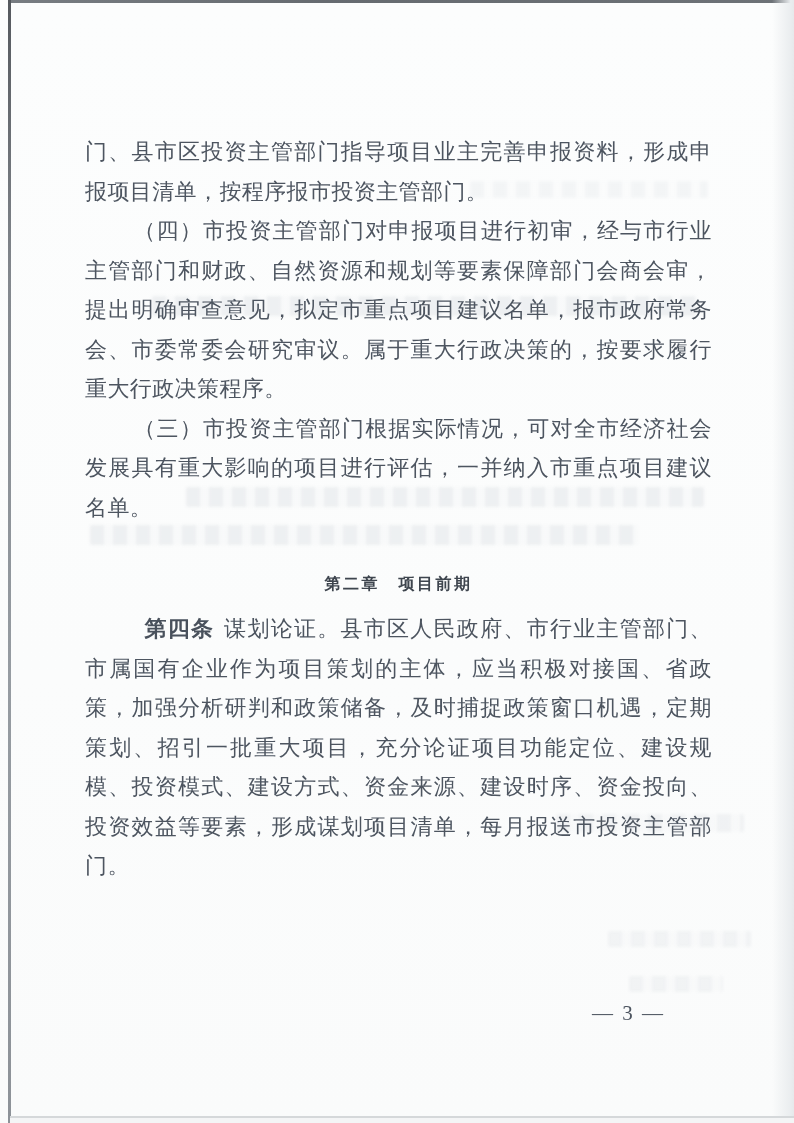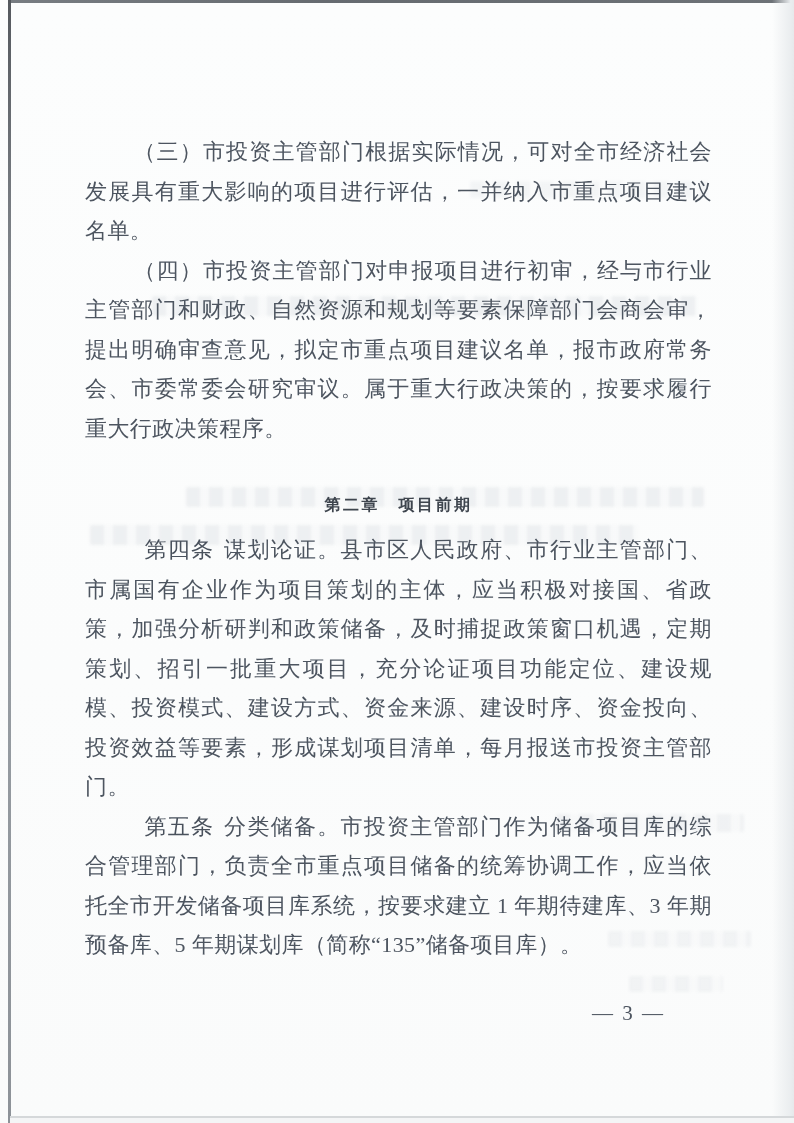--- a/index.html
+++ b/index.html
@@ -48,21 +48,21 @@
     font-size: 22px;
     line-height: 39.5px;
     letter-spacing: 0.4px;
     text-align: justify;
     text-justify: inter-ideograph;
   }
   #document-body p { margin: 0; }
   p.indent-item { text-indent: 2.2em; }
   p.indent-article { text-indent: 2.7em; }
   .article-label {
-    font-weight: 400;
+    font-weight: 700;
     color: #49515c;
     margin-right: 0.45em;
   }
   h2.chapter-heading {
     margin: 37px 0 5px 0;
     text-align: center;
     font-size: 16px;
     font-weight: bold;
     letter-spacing: 2.5px;
     color: #3e454e;
@@ -111,32 +111,30 @@
   <div class="smudge smudge-1"></div>
   <div class="smudge smudge-2"></div>
   <div class="smudge smudge-3"></div>
   <div class="smudge smudge-4"></div>
   <div class="smudge smudge-5"></div>
   <div class="smudge smudge-6"></div>
   <div class="smudge smudge-7"></div>
 
   <div id="document-body">
 
+    <p class="continuation">门、县市区投资主管部门指导项目业主完善申报资料，形成申报项目清单，按程序报市投资主管部门。</p>
+
+    <p class="indent-item">（四）市投资主管部门对申报项目进行初审，经与市行业主管部门和财政、自然资源和规划等要素保障部门会商会审，提出明确审查意见，拟定市重点项目建议名单，报市政府常务会、市委常委会研究审议。属于重大行政决策的，按要求履行重大行政决策程序。</p>
 
     <p class="indent-item">（三）市投资主管部门根据实际情况，可对全市经济社会发展具有重大影响的项目进行评估，一并纳入市重点项目建议名单。</p>
-
-    <p class="indent-item">（四）市投资主管部门对申报项目进行初审，经与市行业主管部门和财政、自然资源和规划等要素保障部门会商会审，提出明确审查意见，拟定市重点项目建议名单，报市政府常务会、市委常委会研究审议。属于重大行政决策的，按要求履行重大行政决策程序。</p>
 
     <h2 class="chapter-heading">第二章　项目前期</h2>
 
     <p class="indent-article">
       <span class="article-label">第四条</span><span>谋划论证。县市区人民政府、市行业主管部门、市属国有企业作为项目策划的主体，应当积极对接国、省政策，加强分析研判和政策储备，及时捕捉政策窗口机遇，定期策划、招引一批重大项目，充分论证项目功能定位、建设规模、投资模式、建设方式、资金来源、建设时序、资金投向、投资效益等要素，形成谋划项目清单，每月报送市投资主管部门。</span>
     </p>
 
-    <p class="indent-article">
-      <span class="article-label">第五条</span><span>分类储备。市投资主管部门作为储备项目库的综合管理部门，负责全市重点项目储备的统筹协调工作，应当依托全市开发储备项目库系统，按要求建立 1 年期待建库、3 年期预备库、5 年期谋划库（简称“135”储备项目库）。</span>
-    </p>
 
   </div>
 
   <div id="page-number">— 3 —</div>
 
 </div>
 
 </body></html>

